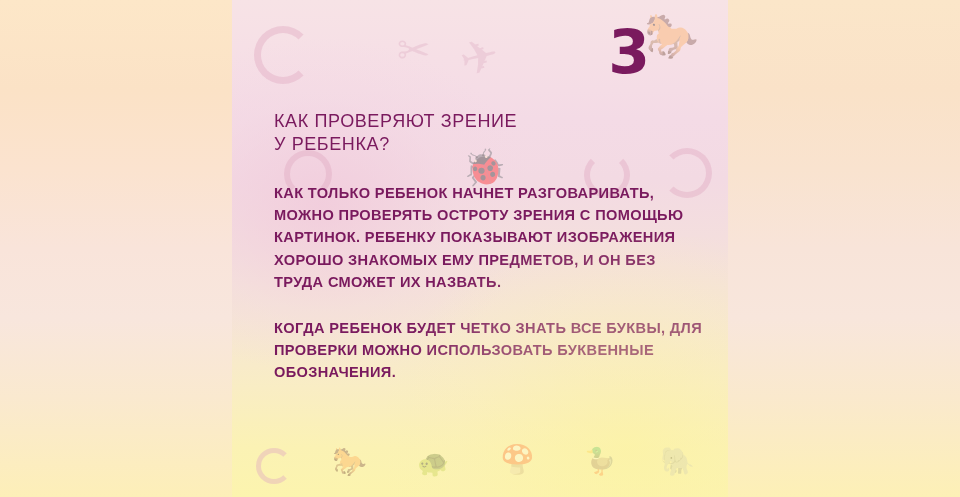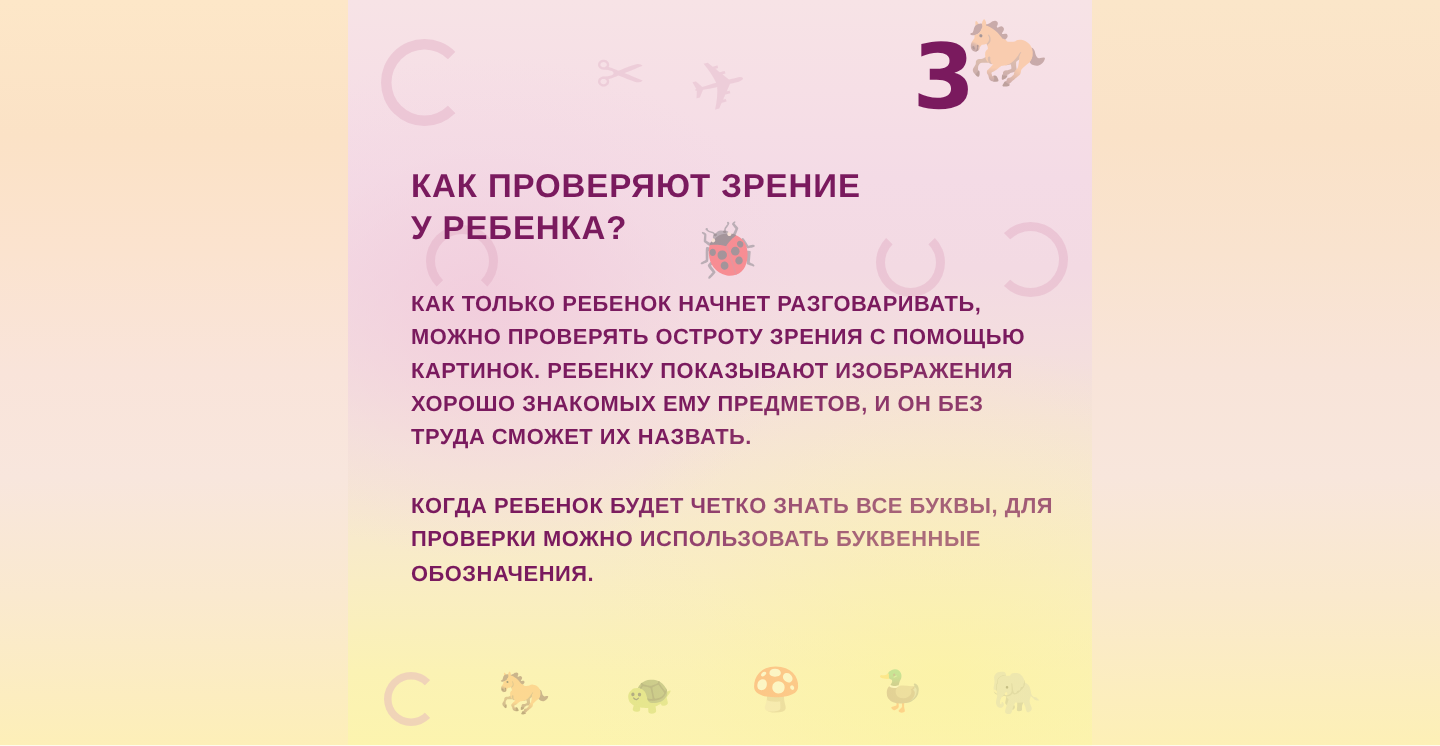--- a/index.html
+++ b/index.html
@@ -136,22 +136,22 @@
 
   
   #content {
     position: absolute;
     left: 42px;
     top: 110px;
     width: 430px;
   }
   h1 {
     margin: 0 0 26px 0;
-    font-size: 22px;
-    font-weight: bold;
+    font-size: 18px;
+    font-weight: normal;
     color: #7a1a5e;
     letter-spacing: 0.6px;
     line-height: 1.28;
     text-transform: uppercase;
     font-family: "Liberation Sans", sans-serif;
   }
   .para {
     margin: 0 0 24px 0;
     font-size: 14.6px;
     font-weight: bold;

